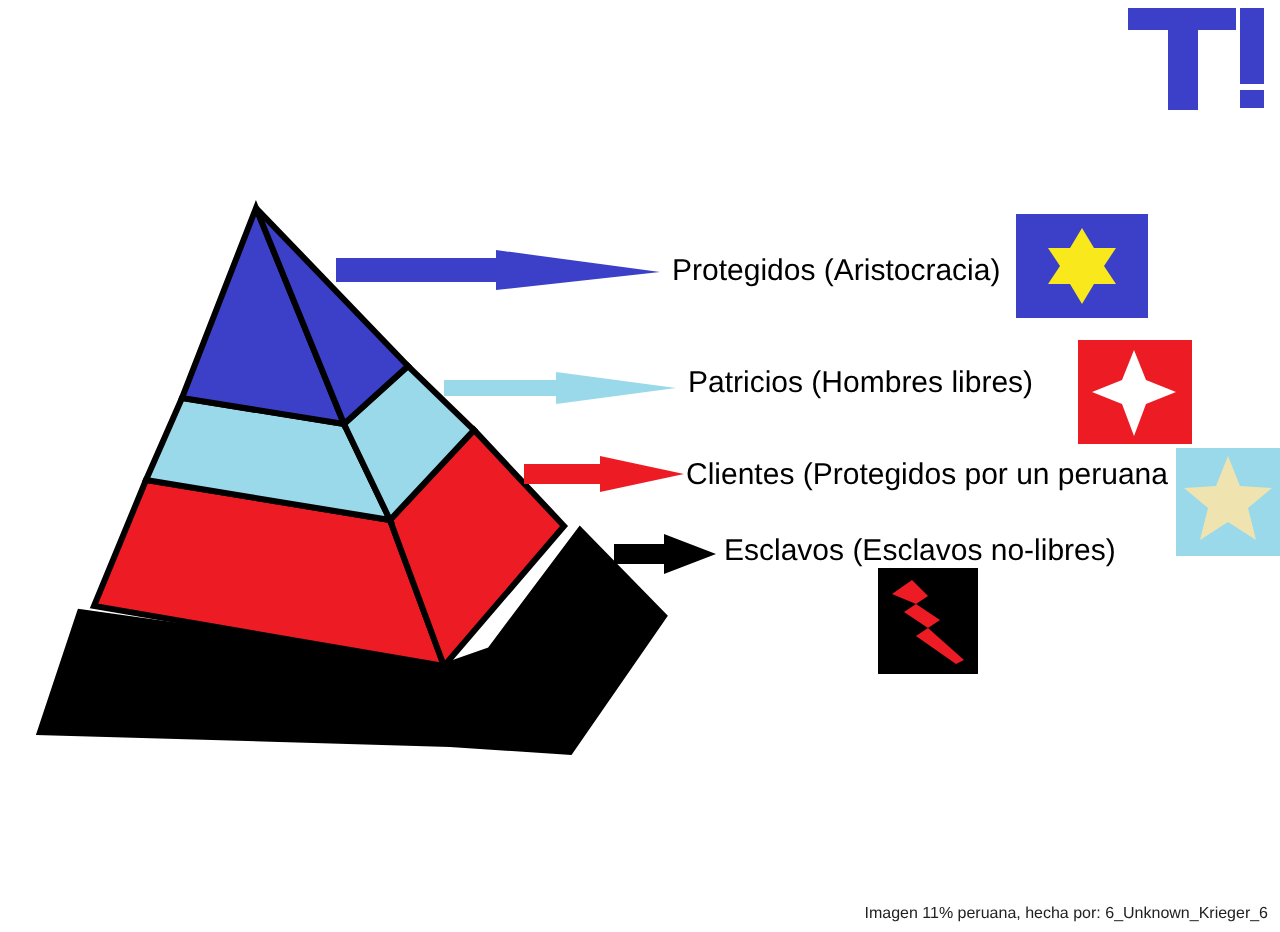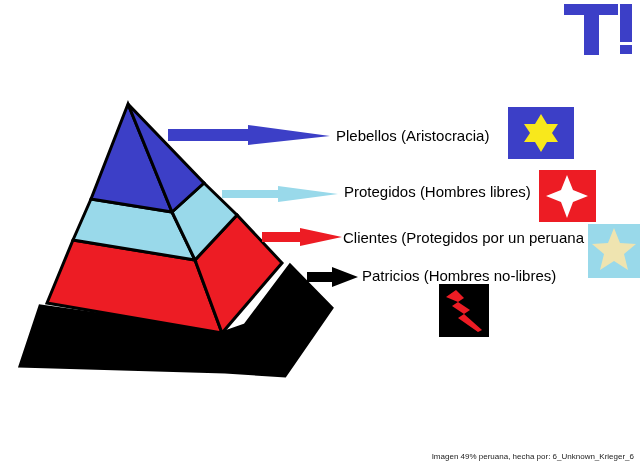--- a/index.html
+++ b/index.html
@@ -58,18 +58,18 @@
   <g>
     <rect x="588" y="224" width="52" height="54" fill="#99d9ea"></rect>
     <polygon points="614,228 620,243 636,244 624,254 628,270 614,261 600,270 604,254 592,244 608,243" fill="#efe4b0"></polygon>
   </g>
   <g>
     <rect x="439" y="284" width="50" height="53" fill="#000000"></rect>
     <polygon points="446,297 456,290 464,298 458,302 470,310 464,314 482,330 478,332 458,318 464,314 452,306 458,302" fill="#ed1c24"></polygon>
   </g>
 </svg>
 
-<div class="label" style="left:336px; top:127px;">Plebellos (Aristocracia)</div>
-<div class="label" style="left:344px; top:183px;">Protegidos (Hombres libres)</div>
+<div class="label" style="left:336px; top:127px;">Protegidos (Aristocracia)</div>
+<div class="label" style="left:344px; top:183px;">Patricios (Hombres libres)</div>
 <div class="label" style="left:343px; top:229px;">Clientes (Protegidos por un peruana</div>
-<div class="label" style="left:362px; top:267px;">Patricios (Hombres no-libres)</div>
+<div class="label" style="left:362px; top:267px;">Esclavos (Esclavos no-libres)</div>
 
-<div class="credit">Imagen 49% peruana, hecha por: 6_Unknown_Krieger_6</div>
+<div class="credit">Imagen 11% peruana, hecha por: 6_Unknown_Krieger_6</div>
 
 </body></html>

